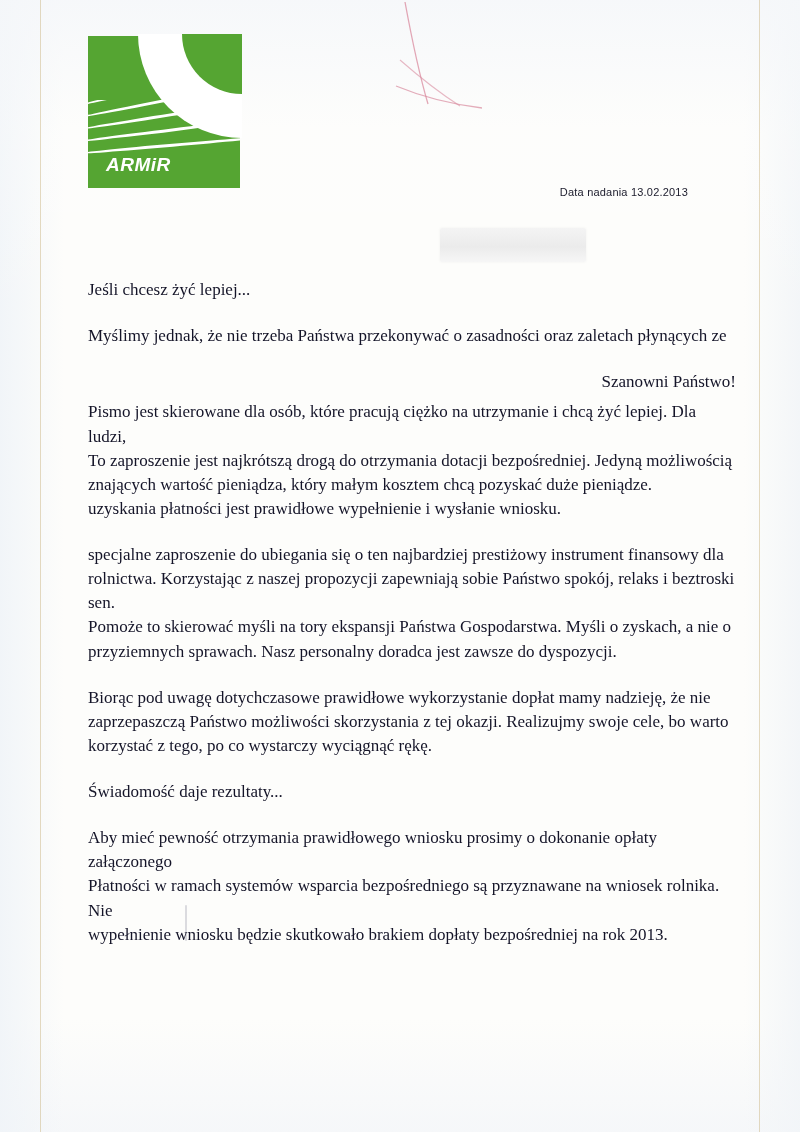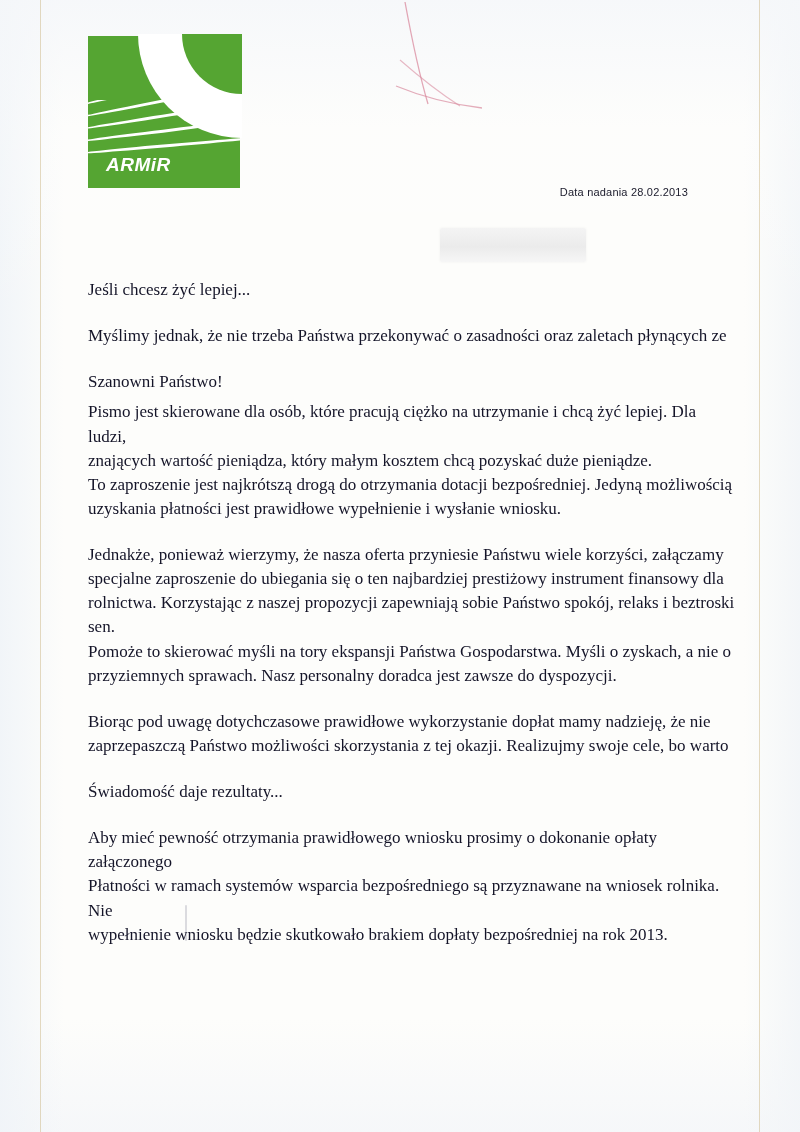--- a/index.html
+++ b/index.html
@@ -149,20 +149,21 @@
     width: 648px;
     font-size: 17px;
     line-height: 1.42;
     color: #141428;
   }
   .para {
     margin: 0 0 22px 0;
   }
   .para.tight {
     margin-bottom: 6px;
+    text-align: right;
   }
   .para .ln {
     display: block;
   }
 </style>
 </head>
 <body>
 
 <div class="page">
 
@@ -184,55 +185,55 @@
 
   <svg class="ink-scribble" viewBox="0 0 200 150">
     <path d="M105 2 C 112 40, 118 70, 128 104" stroke="#d98a9e" stroke-width="1.3" fill="none" opacity="0.75"></path>
     <path d="M96 86 C 120 96, 150 104, 182 108" stroke="#d98a9e" stroke-width="1.3" fill="none" opacity="0.7"></path>
     <path d="M100 60 C 116 74, 138 92, 160 106" stroke="#d98a9e" stroke-width="1.1" fill="none" opacity="0.6"></path>
   </svg>
 
   <div class="redaction"></div>
   <div class="smudge"></div>
 
-  <div class="date-line">Data nadania 28.02.2013</div>
+  <div class="date-line">Data nadania 13.02.2013</div>
 
   <div class="body">
 
     <p class="para">
       <span class="ln">Jeśli chcesz żyć lepiej...</span>
     </p>
 
     <p class="para">
       <span class="ln">Myślimy jednak, że nie trzeba Państwa przekonywać o zasadności oraz zaletach płynących ze</span>
     </p>
 
     <p class="para tight">
       <span class="ln">Szanowni Państwo!</span>
     </p>
 
     <p class="para">
       <span class="ln">Pismo jest skierowane dla osób, które pracują ciężko na utrzymanie i chcą żyć lepiej. Dla ludzi,</span>
+      <span class="ln">To zaproszenie jest najkrótszą drogą do otrzymania dotacji bezpośredniej. Jedyną możliwością</span>
       <span class="ln">znających wartość pieniądza, który małym kosztem chcą pozyskać duże pieniądze.</span>
-      <span class="ln">To zaproszenie jest najkrótszą drogą do otrzymania dotacji bezpośredniej. Jedyną możliwością</span>
       <span class="ln">uzyskania płatności jest prawidłowe wypełnienie i wysłanie wniosku.</span>
     </p>
 
     <p class="para">
-      <span class="ln">Jednakże, ponieważ wierzymy, że nasza oferta przyniesie Państwu wiele korzyści, załączamy</span>
       <span class="ln">specjalne zaproszenie do ubiegania się o ten najbardziej prestiżowy instrument finansowy dla</span>
       <span class="ln">rolnictwa. Korzystając z naszej propozycji zapewniają sobie Państwo spokój, relaks i beztroski sen.</span>
       <span class="ln">Pomoże to skierować myśli na tory ekspansji Państwa Gospodarstwa. Myśli o zyskach, a nie o</span>
       <span class="ln">przyziemnych sprawach. Nasz personalny doradca jest zawsze do dyspozycji.</span>
     </p>
 
 
     <p class="para">
       <span class="ln">Biorąc pod uwagę dotychczasowe prawidłowe wykorzystanie dopłat mamy nadzieję, że nie</span>
       <span class="ln">zaprzepaszczą Państwo możliwości skorzystania z tej okazji. Realizujmy swoje cele, bo warto</span>
+      <span class="ln">korzystać z tego, po co wystarczy wyciągnąć rękę.</span>
     </p>
 
     <p class="para">
       <span class="ln">Świadomość daje rezultaty...</span>
     </p>
 
     <p class="para">
       <span class="ln">Aby mieć pewność otrzymania prawidłowego wniosku prosimy o dokonanie opłaty załączonego</span>
       <span class="ln">Płatności w ramach systemów wsparcia bezpośredniego są przyznawane na wniosek rolnika. Nie</span>
       <span class="ln">wypełnienie wniosku będzie skutkowało brakiem dopłaty bezpośredniej na rok 2013.</span>

